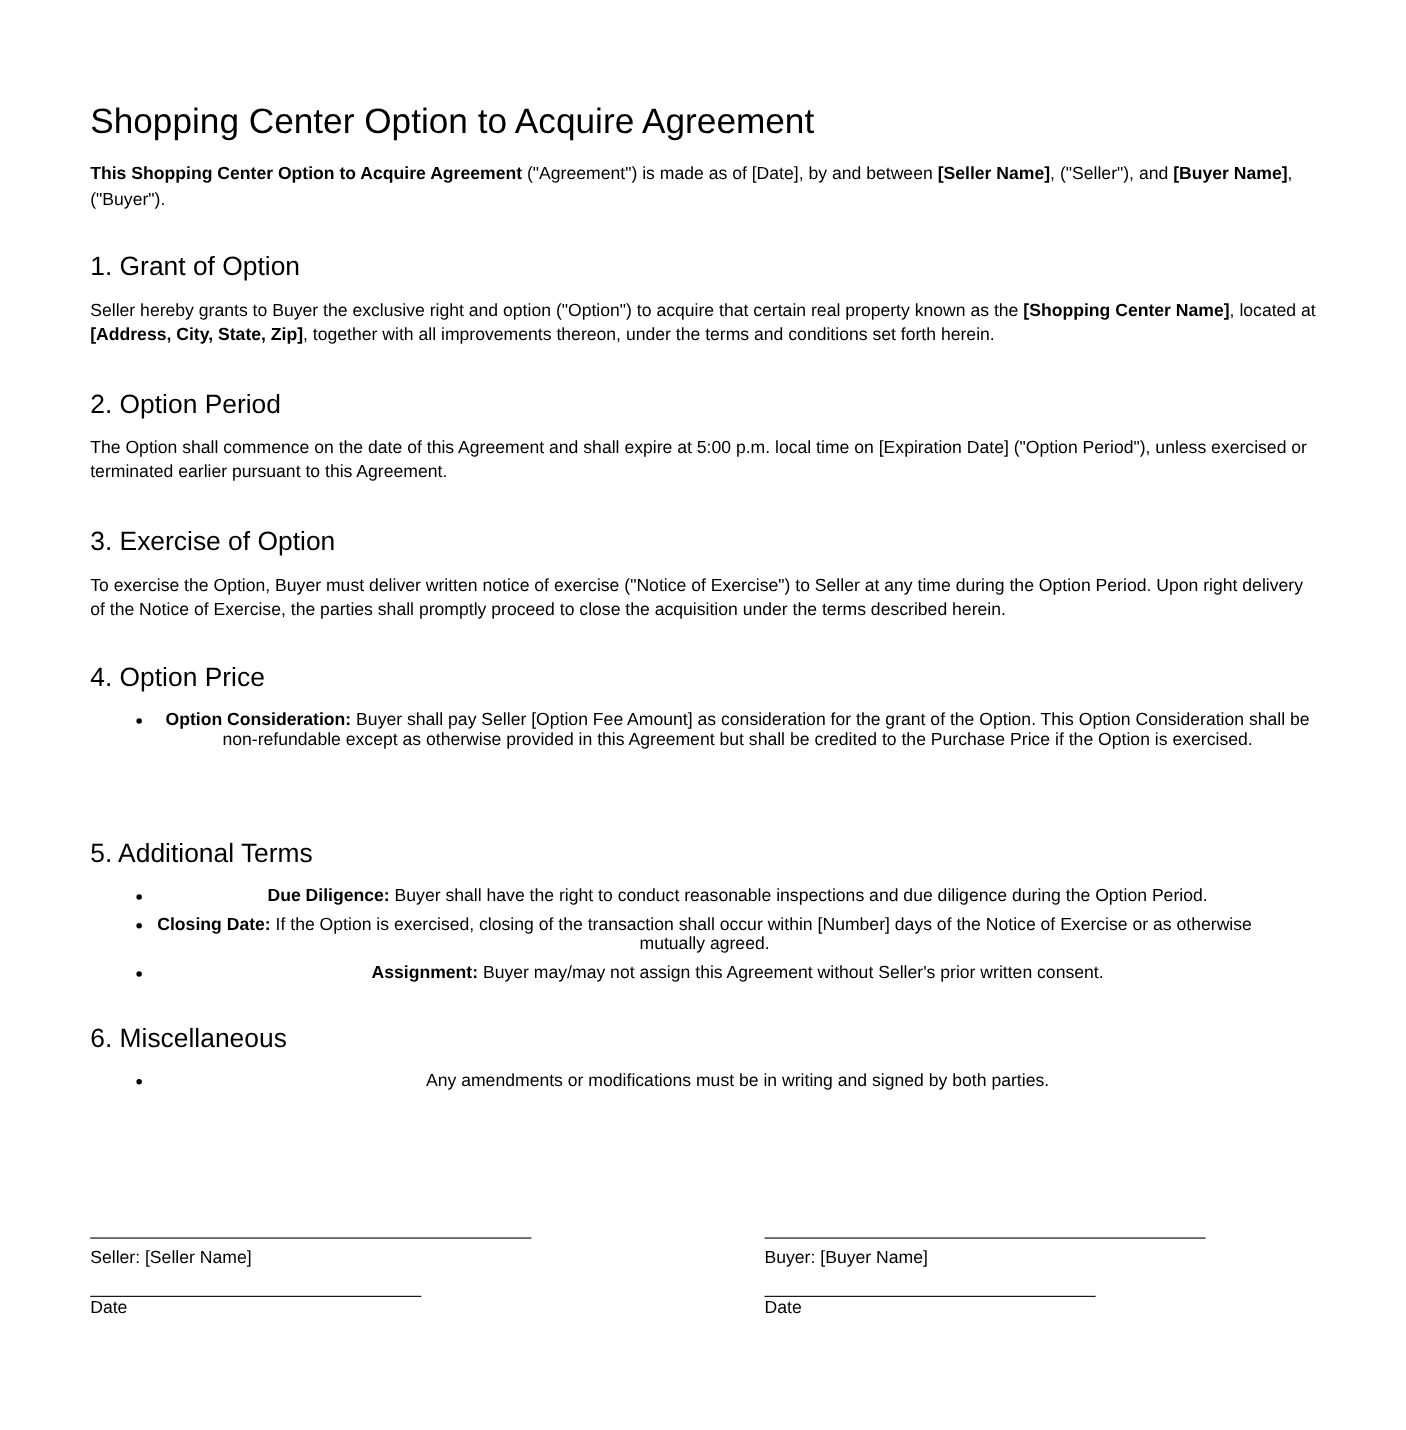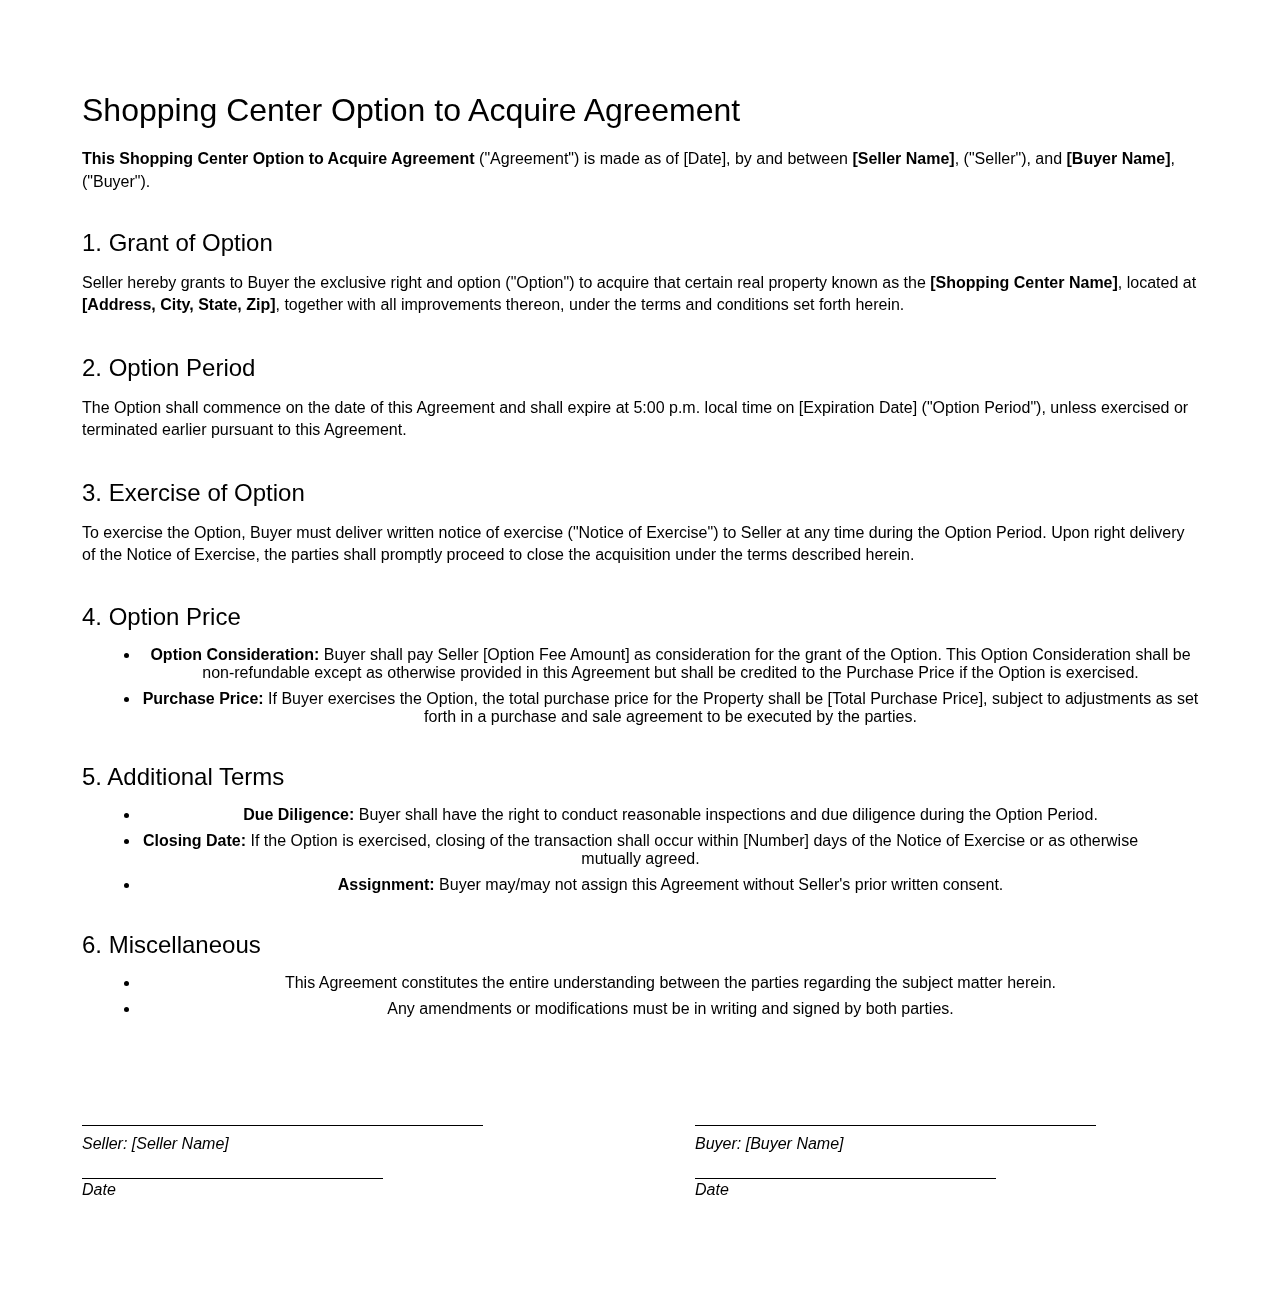--- a/index.html
+++ b/index.html
@@ -14,21 +14,21 @@
     }
     .intro { position: absolute; top: 147px; left: 0; width: 1115px; margin: 0;
       font-size: 16px; line-height: 23px; }
     h2 { position: absolute; left: 0; margin: 0; font-size: 24px; font-weight: normal; line-height: 30px; white-space: nowrap; }
     p.body { position: absolute; left: 0; width: 1120px; margin: 0; font-size: 16px; line-height: 22px; }
     ul { position: absolute; left: 0; margin: 0; padding: 0 0 0 57px; width: 1063px; list-style: none; font-size: 16px; line-height: 18px; }
     ul li { position: relative; margin-bottom: 8px; text-align: center; }
     ul li::before { content: ""; position: absolute; left: -15px; top: 7px; width: 5px; height: 5px; border-radius: 50%; background: #000; }
     b { font-weight: bold; }
     .sig-line { position: absolute; height: 0; border-top: 1px solid #000; }
-    .sig-label { position: absolute; font-size: 16px; line-height: 20px; white-space: nowrap; font-style: italic; }
+    .sig-label { position: absolute; font-size: 16px; line-height: 20px; white-space: nowrap; }
   </style>
 </head>
 <body>
 
 <div class="page">
   <h1>Shopping Center Option to Acquire Agreement</h1>
 
   <p class="intro"><b>This Shopping Center Option to Acquire Agreement</b><span> ("Agreement") is made as of [Date], by and between </span><b>[Seller Name]</b><span>, ("Seller"), and </span><b>[Buyer Name]</b><span>, ("Buyer").</span></p>
 
   <h2 style="top:228px">1. Grant of Option</h2>
@@ -36,33 +36,31 @@
 
   <h2 style="top:353px">2. Option Period</h2>
   <p class="body" style="top:397px">The Option shall commence on the date of this Agreement and shall expire at 5:00 p.m. local time on [Expiration Date] ("Option Period"), unless exercised or terminated earlier pursuant to this Agreement.</p>
 
   <h2 style="top:478px">3. Exercise of Option</h2>
   <p class="body" style="top:522px">To exercise the Option, Buyer must deliver written notice of exercise ("Notice of Exercise") to Seller at any time during the Option Period. Upon right delivery of the Notice of Exercise, the parties shall promptly proceed to close the acquisition under the terms described herein.</p>
 
   <h2 style="top:602px">4. Option Price</h2>
   <ul style="top:646px">
     <li><b>Option Consideration:</b><span> Buyer shall pay Seller [Option Fee Amount] as consideration for the grant of the Option. This Option Consideration shall be non-refundable except as otherwise provided in this Agreement but shall be credited to the Purchase Price if the Option is exercised.</span></li>
-    <li><b>Purchase Price:</b><span> If Buyer exercises the Option, the total purchase price for the Property shall be [Total Purchase Price], subject to adjustments as set forth in a purchase and sale agreement to be executed by the parties.</span></li>
   </ul>
 
   <h2 style="top:762px">5. Additional Terms</h2>
   <ul style="top:806px">
     <li><b>Due Diligence:</b><span> Buyer shall have the right to conduct reasonable inspections and due diligence during the Option Period.</span></li>
     <li style="padding-right:60px"><b>Closing Date:</b><span> If the Option is exercised, closing of the transaction shall occur within [Number] days of the Notice of Exercise or as otherwise mutually agreed.</span></li>
     <li><b>Assignment:</b><span> Buyer may/may not assign this Agreement without Seller's prior written consent.</span></li>
   </ul>
 
   <h2 style="top:930px">6. Miscellaneous</h2>
   <ul style="top:974px">
-    <li>This Agreement constitutes the entire understanding between the parties regarding the subject matter herein.</li>
     <li>Any amendments or modifications must be in writing and signed by both parties.</li>
   </ul>
 
   <div class="sig-line" style="top:1125px; left:0; width:401px"></div>
   <div class="sig-label" style="top:1134px; left:0">Seller: [Seller Name]</div>
   <div class="sig-line" style="top:1178px; left:0; width:301px"></div>
   <div class="sig-label" style="top:1180px; left:0">Date</div>
 
   <div class="sig-line" style="top:1125px; left:613px; width:401px"></div>
   <div class="sig-label" style="top:1134px; left:613px">Buyer: [Buyer Name]</div>

